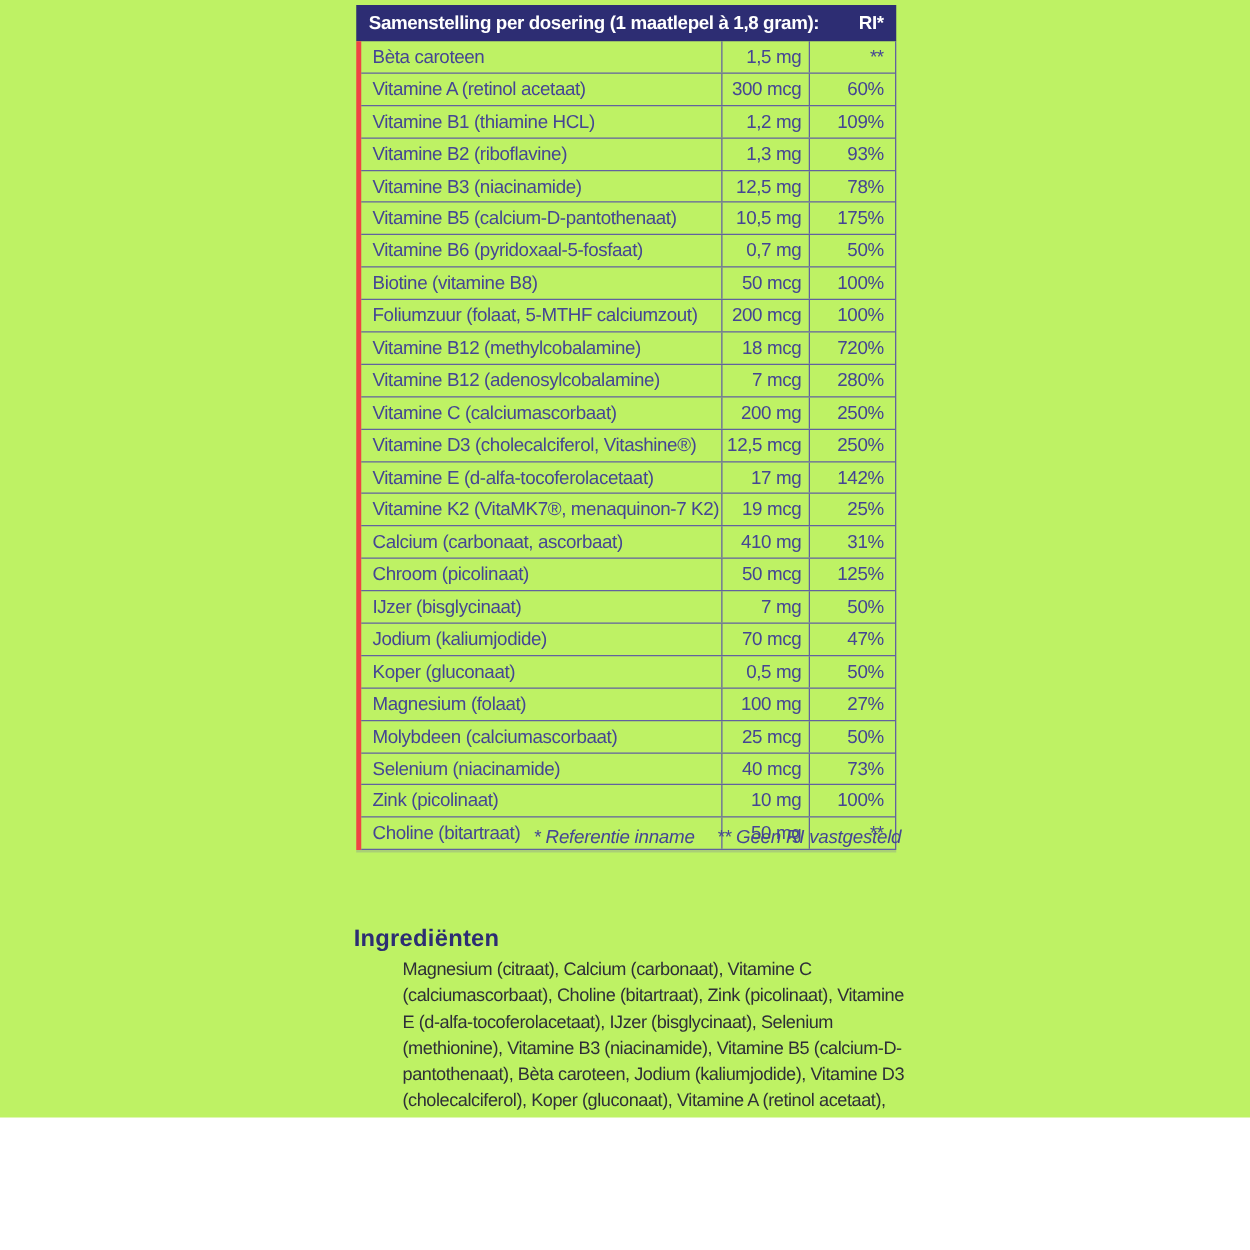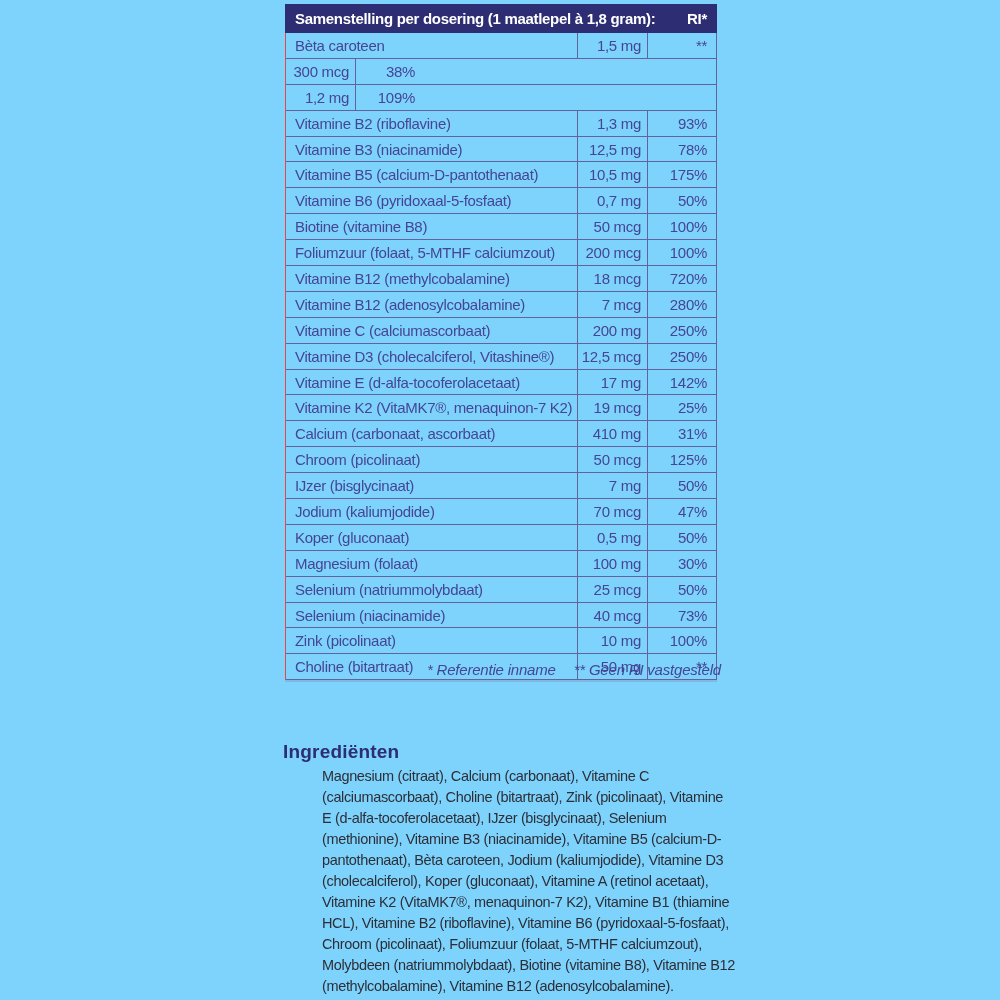--- a/index.html
+++ b/index.html
@@ -4,22 +4,22 @@
 <style>
   * { margin: 0; padding: 0; box-sizing: border-box; }
   html, body { background: #ffffff; }
   body {
     width: 1000px; height: 1000px;
     font-family: "Liberation Sans", sans-serif;
     -webkit-font-smoothing: antialiased;
   }
   .sheet {
     position: relative;
-    width: 1000px; height: 1000px;
-    background: #7dd3fc;
+    width: 1000px; height: 894px;
+    background: #bef264;
     overflow: hidden;
   }
   
   .comp-table {
     position: absolute;
     left: 285px; top: 4px;
     width: 432px;
   }
   .thead {
     display: flex;
@@ -27,21 +27,21 @@
     align-items: center;
     background: #2d2d73;
     color: #ffffff;
     height: 29px;
     padding: 0 10px;
     font-weight: bold;
     font-size: 15px;
     letter-spacing: -0.3px;
   }
   .tbody {
-    border-left: 1px solid #ef4444;
+    border-left: 4px solid #ef4444;
     border-right: 1px solid #62629f;
     box-shadow: 0 2px 0 rgba(125,125,160,0.3);
     text-align: center;
   }
   .trow {
     display: flex;
     height: 25.9px;
     border-bottom: 1px solid #62629f;
     font-size: 15px;
     color: #454594;
@@ -115,25 +115,27 @@
       <span>RI*</span>
     </div>
     <div class="tbody" id="rows">
   <div class="trow">
     <div class="cell name">Bèta caroteen</div>
     <div class="cell amount">1,5 mg</div>
     <div class="cell ri">**</div>
   </div>
 
   <div class="trow">
+    <div class="cell name">Vitamine A (retinol acetaat)</div>
     <div class="cell amount">300 mcg</div>
-    <div class="cell ri">38%</div>
-  </div>
-
-  <div class="trow">
+    <div class="cell ri">60%</div>
+  </div>
+
+  <div class="trow">
+    <div class="cell name">Vitamine B1 (thiamine HCL)</div>
     <div class="cell amount">1,2 mg</div>
     <div class="cell ri">109%</div>
   </div>
 
   <div class="trow">
     <div class="cell name">Vitamine B2 (riboflavine)</div>
     <div class="cell amount">1,3 mg</div>
     <div class="cell ri">93%</div>
   </div>
 
@@ -229,25 +231,25 @@
 
   <div class="trow">
     <div class="cell name">Koper (gluconaat)</div>
     <div class="cell amount">0,5 mg</div>
     <div class="cell ri">50%</div>
   </div>
 
   <div class="trow">
     <div class="cell name">Magnesium (folaat)</div>
     <div class="cell amount">100 mg</div>
-    <div class="cell ri">30%</div>
-  </div>
-
-  <div class="trow">
-    <div class="cell name">Selenium (natriummolybdaat)</div>
+    <div class="cell ri">27%</div>
+  </div>
+
+  <div class="trow">
+    <div class="cell name">Molybdeen (calciumascorbaat)</div>
     <div class="cell amount">25 mcg</div>
     <div class="cell ri">50%</div>
   </div>
 
   <div class="trow">
     <div class="cell name">Selenium (niacinamide)</div>
     <div class="cell amount">40 mcg</div>
     <div class="cell ri">73%</div>
   </div>
 

